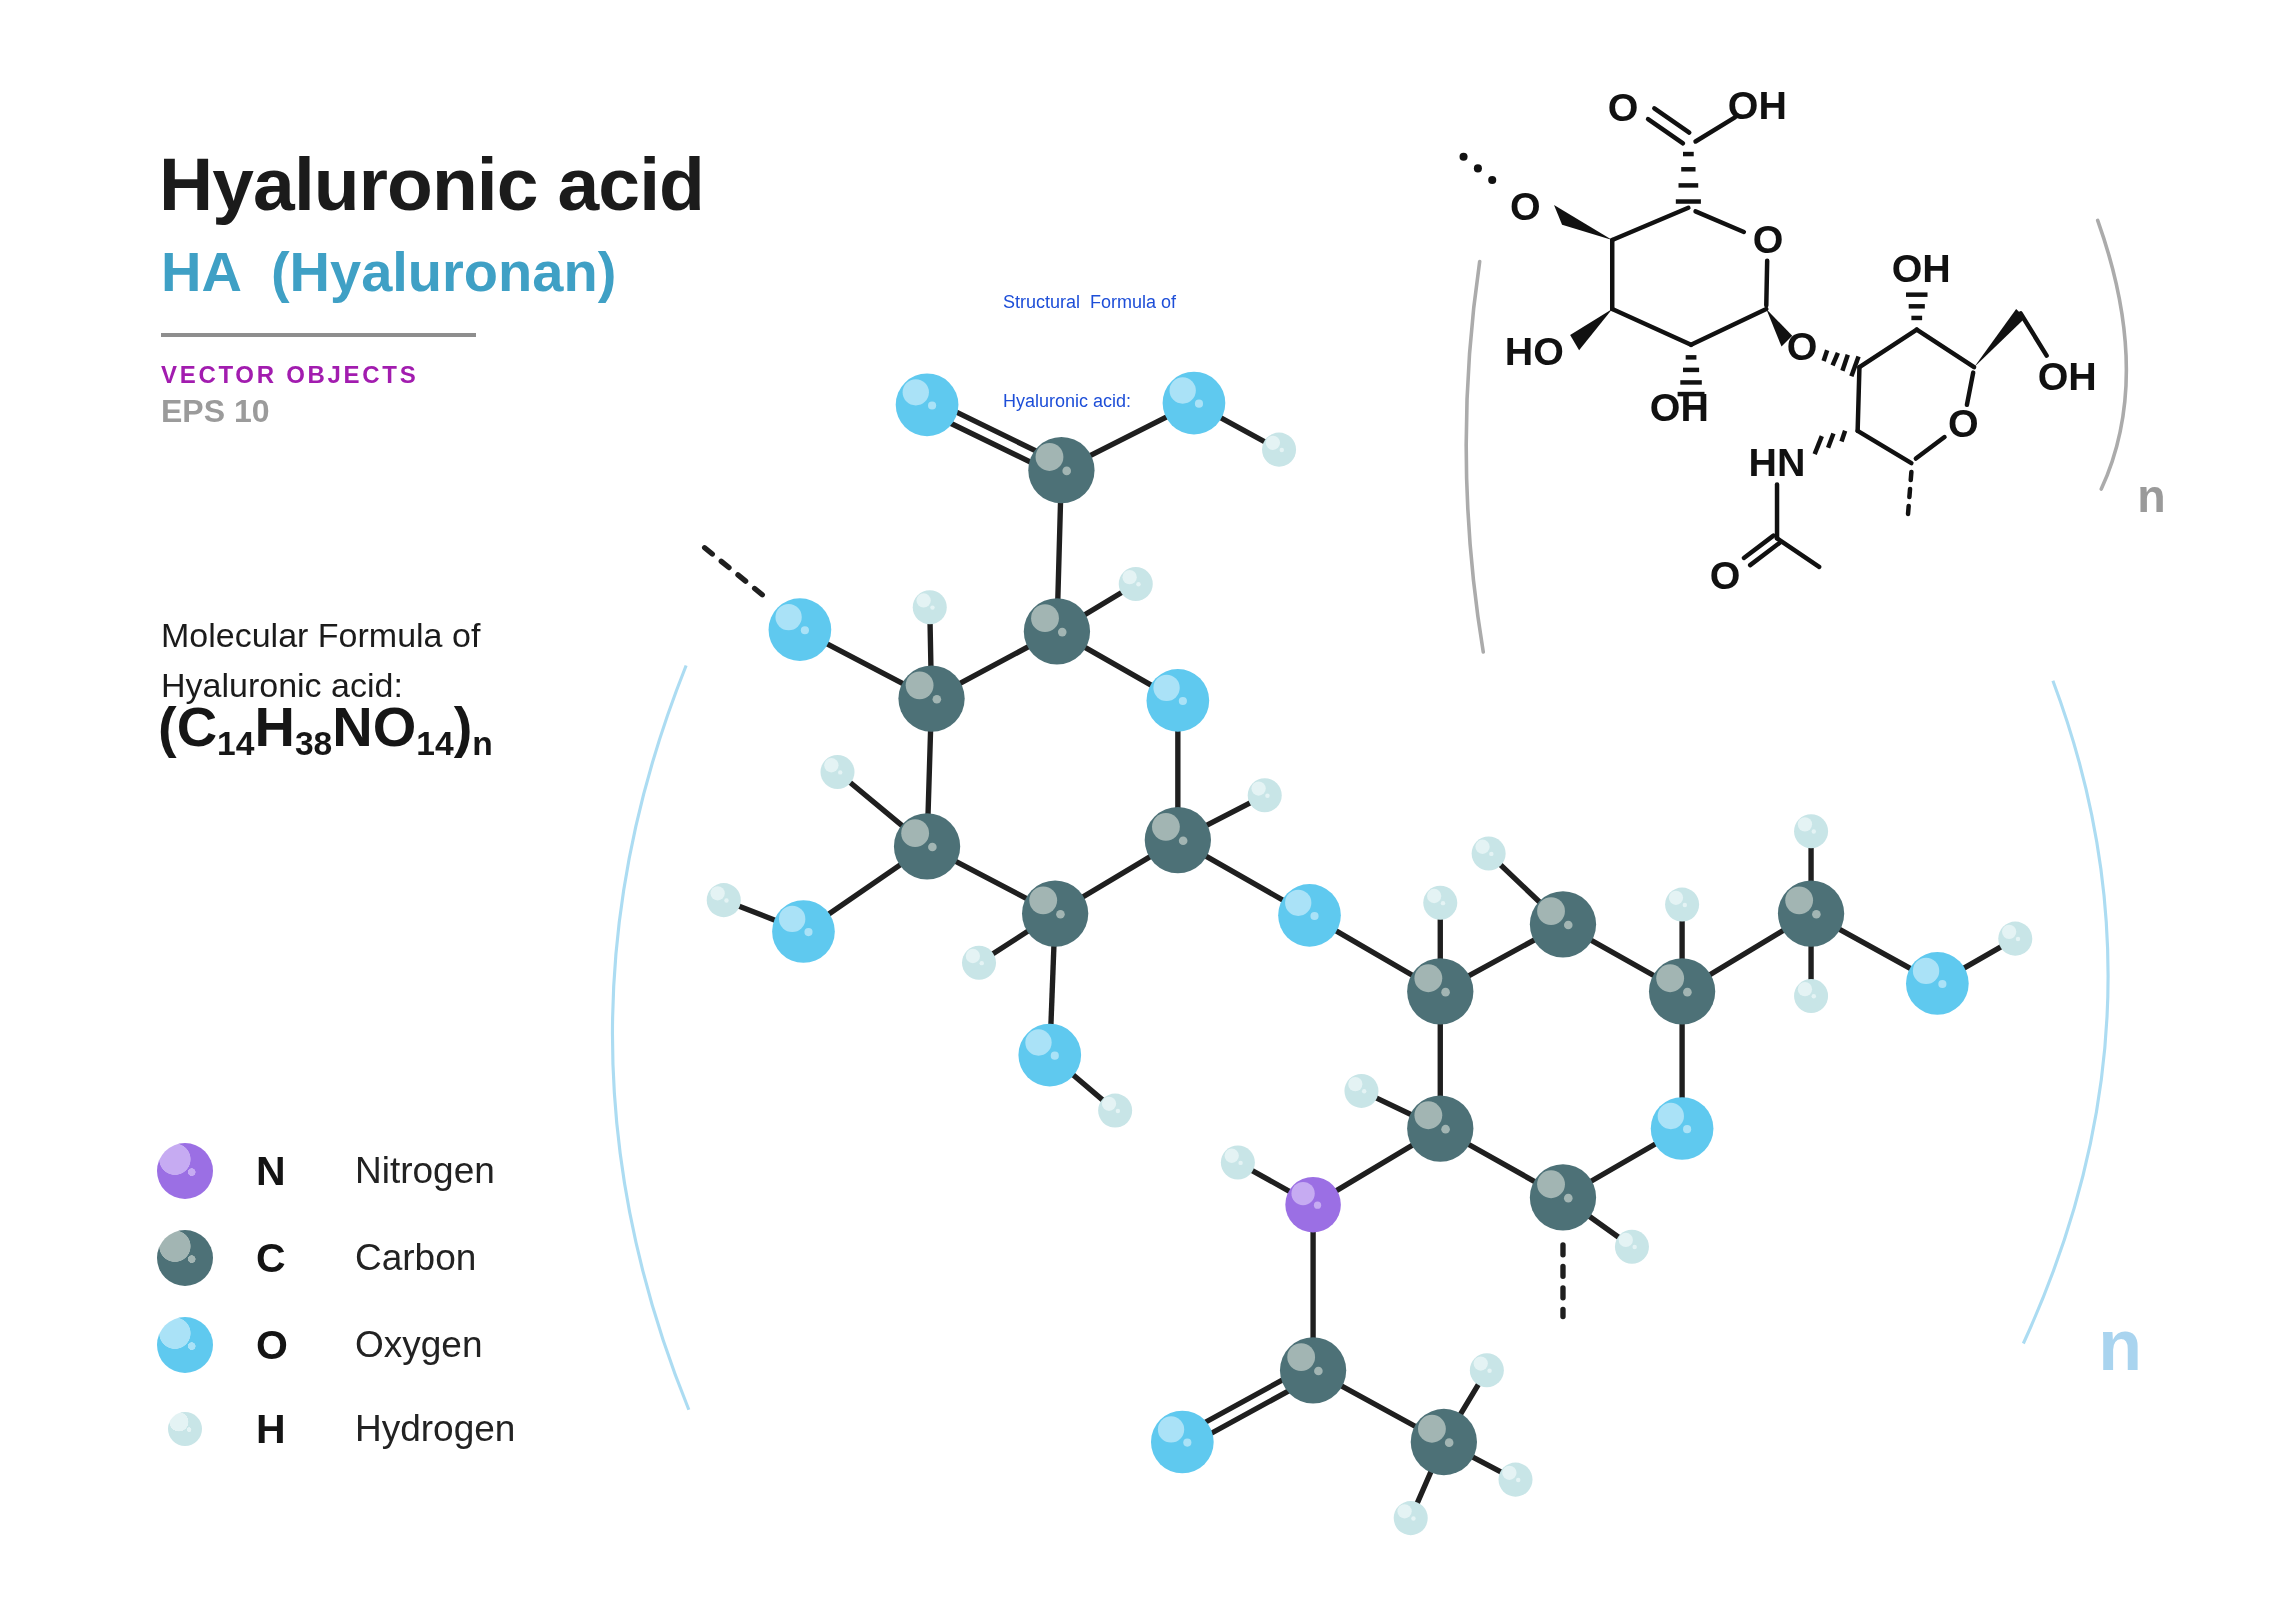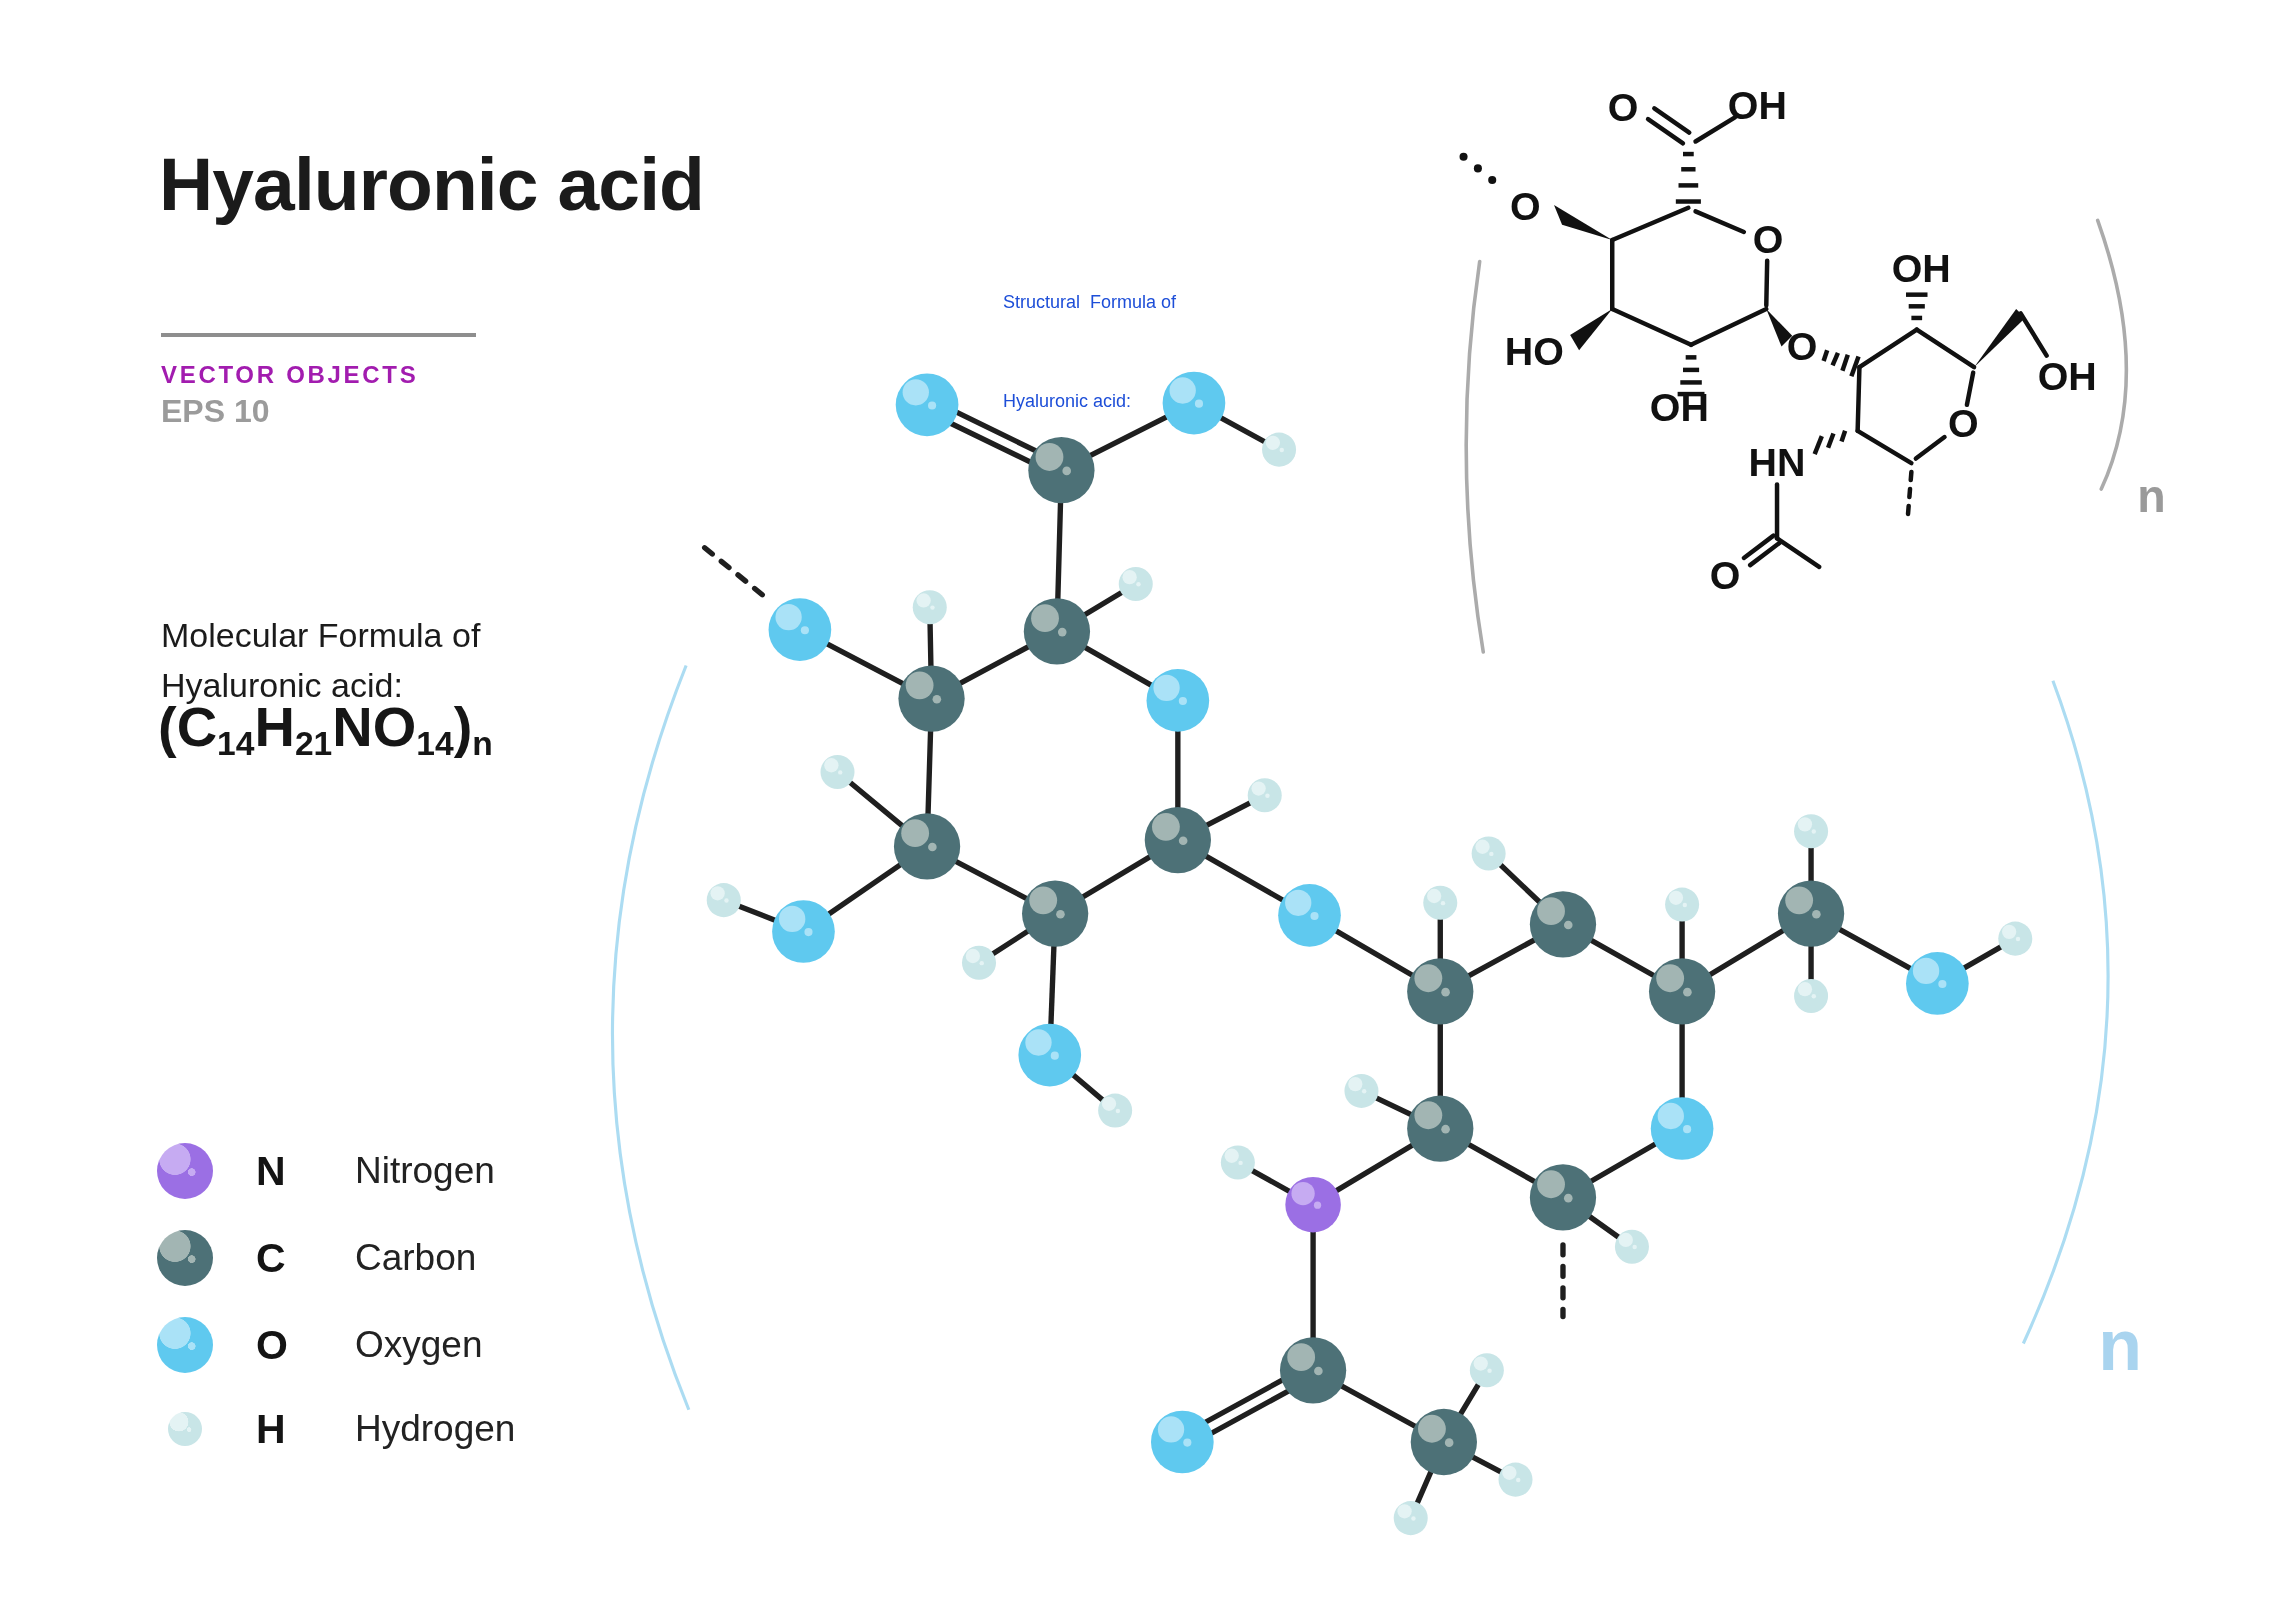--- a/index.html
+++ b/index.html
@@ -413,29 +413,30 @@
           <circle cx="2250" cy="1048" r="19" fill="#C8E5E7"></circle>
           <circle cx="2243.16" cy="1040.4" r="7.9799999999999995" fill="#E4F3F4"></circle>
           <circle cx="2253.04" cy="1048.38" r="2.47" fill="#E4F3F4"></circle>
         </g>
       </g>
 
     <text class="model-n" x="2367" y="1530" text-anchor="middle">n</text>
   </svg>
 
   <div class="abs title">Hyaluronic acid</div>
+  <div class="abs subtitle">HA  (Hyaluronan)</div>
   <div class="abs divider"></div>
   <div class="abs tagline">VECTOR OBJECTS</div>
   <div class="abs eps">EPS 10</div>
 
   <div class="abs mol-label">
     <div>Molecular Formula of</div>
     <div>Hyaluronic acid:</div>
   </div>
-  <div class="abs mol-formula" id="mol-formula"><span>(C</span><span class="sub">14</span><span>H</span><span class="sub">21</span><span>NO</span><span class="sub">14</span><span>)</span><span class="sub">n</span></div>
+  <div class="abs mol-formula" id="mol-formula"><span>(C</span><span class="sub">14</span><span>H</span><span class="sub">38</span><span>NO</span><span class="sub">14</span><span>)</span><span class="sub">n</span></div>
 
   <div class="abs struct-label">
     <div>Structural  Formula of</div>
     <div>Hyaluronic acid:</div>
   </div>
 
   <div class="legend-row" style="left:156px;top:1139px;">
     <span class="ball-slot">
         <span class="ball" style="width: 56px; height: 56px; background: radial-gradient(circle at 62% 52%, rgb(198, 171, 242) 0px, rgb(198, 171, 242) 8%, rgba(0, 0, 0, 0) 9%), radial-gradient(circle at 32% 29%, rgb(198, 171, 242) 0px, rgb(198, 171, 242) 28%, rgb(155, 111, 228) 29%);"></span>
       </span>

